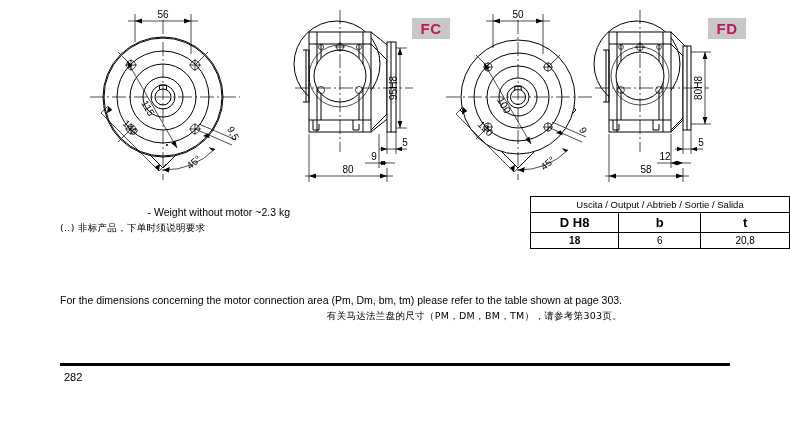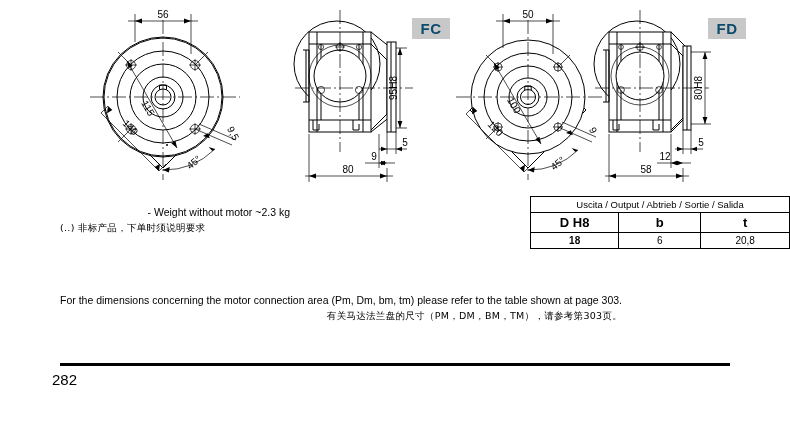--- a/index.html
+++ b/index.html
@@ -10,35 +10,35 @@
     color:#000;
     overflow:hidden;
     position:relative;
   }
   .page{position:absolute;left:0;top:0;width:790px;height:423px;}
 
   
   .badge{
     position:absolute;
     background:#c8c8c8;
-    color:#0c4a6e;
+    color:#be185d;
     font-weight:bold;
     font-size:15px;
     letter-spacing:.5px;
     display:flex;align-items:center;justify-content:center;
     width:38px;height:21px;
   }
   #badge-fc{left:412px;top:18px;}
   #badge-fd{left:708px;top:18px;}
 
   
   .dwg{position:absolute;}
   #dwg-fc-flange{left:60px;top:2px;}
   #dwg-fc-section{left:295px;top:2px;}
-  #dwg-fd-flange{left:440px;top:2px;}
+  #dwg-fd-flange{left:430px;top:2px;}
   #dwg-fd-section{left:595px;top:2px;}
 
   svg{display:block;overflow:visible;}
   .ln{stroke:#000;stroke-width:1;fill:none;}
   .ln-t{stroke:#000;stroke-width:.7;fill:none;}
   .ctr{stroke:#000;stroke-width:.7;fill:none;stroke-dasharray:14,3,2,3;}
   .dim{stroke:#000;stroke-width:.7;fill:none;}
   .fillw{fill:#ffffff;}
   .dimtxt{font-family:"Liberation Sans", sans-serif;font-size:10px;fill:#000;}
 
@@ -66,21 +66,21 @@
   .tbl .colD{width:78px;}
   .tbl .colB{width:72px;}
   .tbl .colT{width:78px;}
   .tbl .bold{font-weight:bold;}
 
   
   .para{position:absolute;left:60px;top:293px;font-size:10.5px;line-height:15px;text-align:right;}
 
   
   .rule{position:absolute;left:60px;top:363px;width:670px;height:3px;background:#000;}
-  .pageno{position:absolute;left:52px;top:371px;font-size:15px;}
+  .pageno{position:absolute;left:64px;top:371px;font-size:11px;}
 </style>
 </head>
 <body>
 
 <div class="page">
 
   <div class="badge" id="badge-fc">
     <span>FC</span>
   </div>
 

